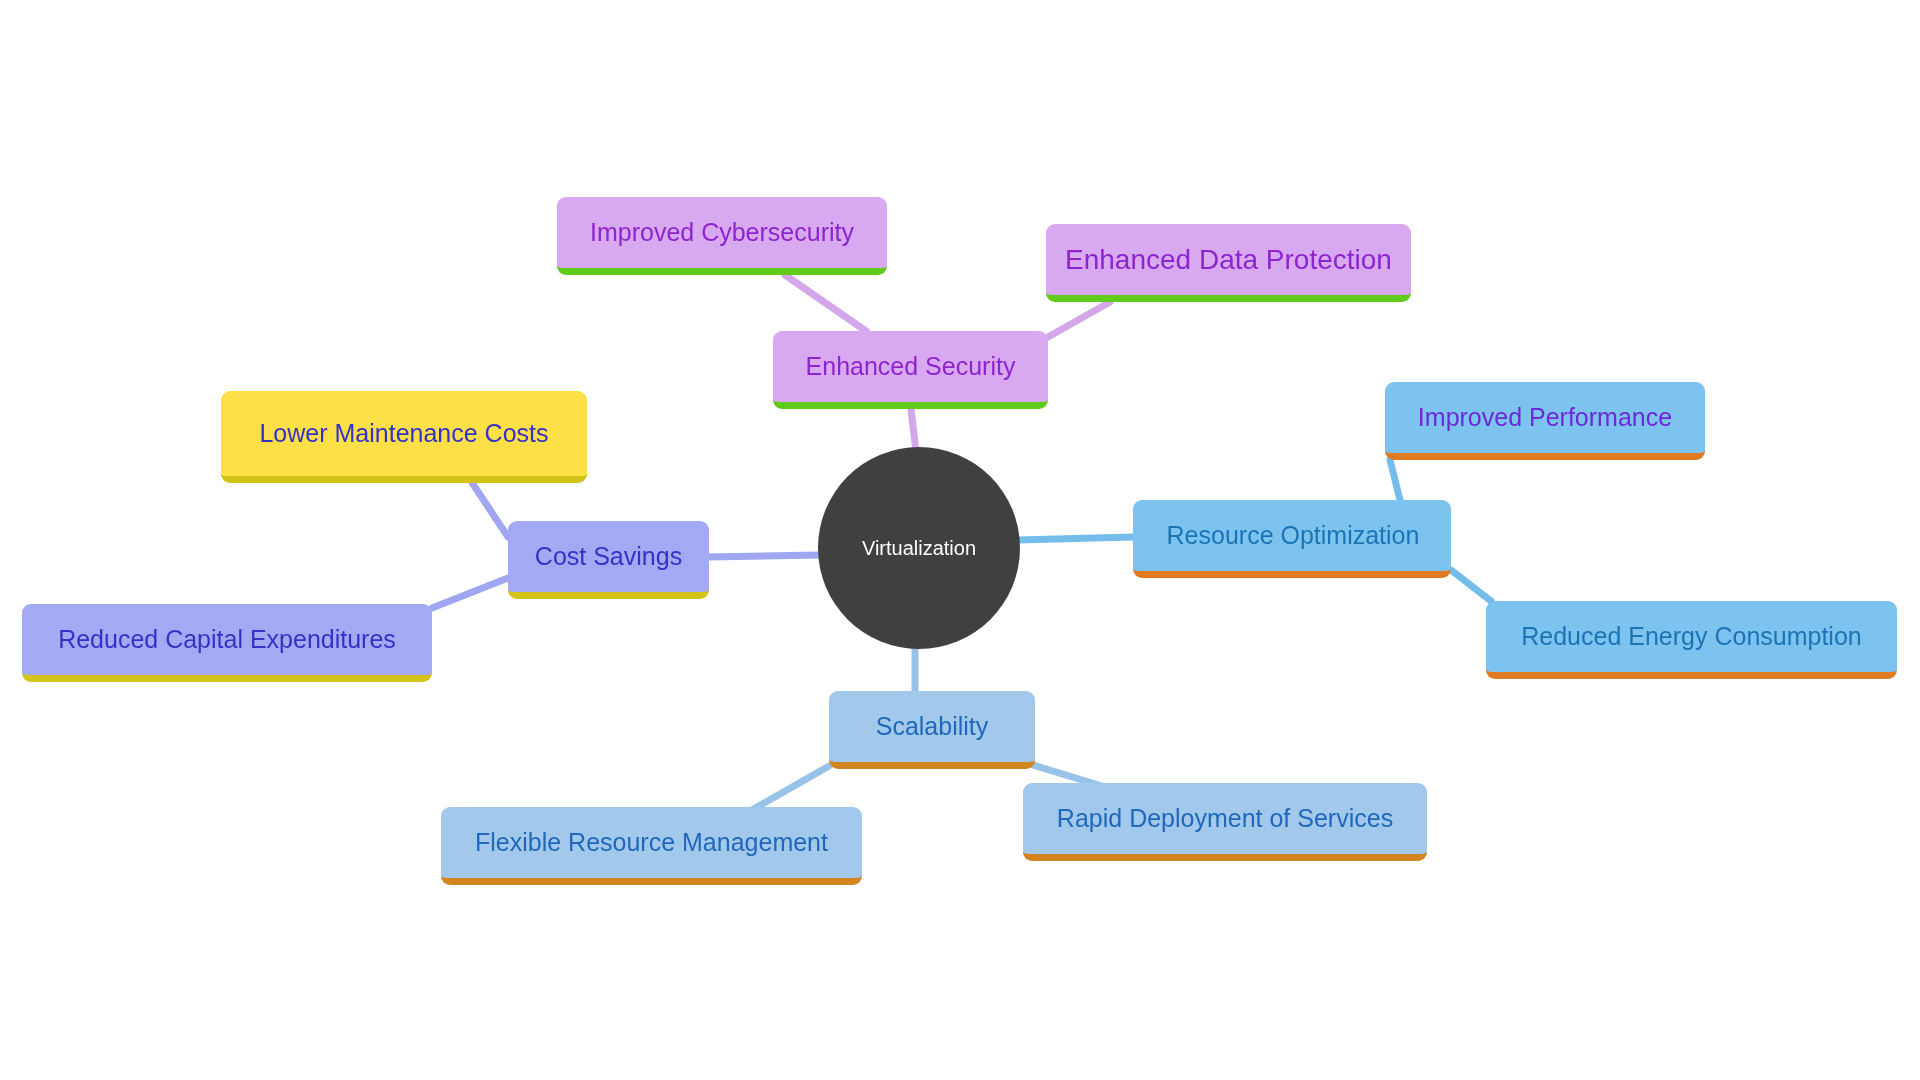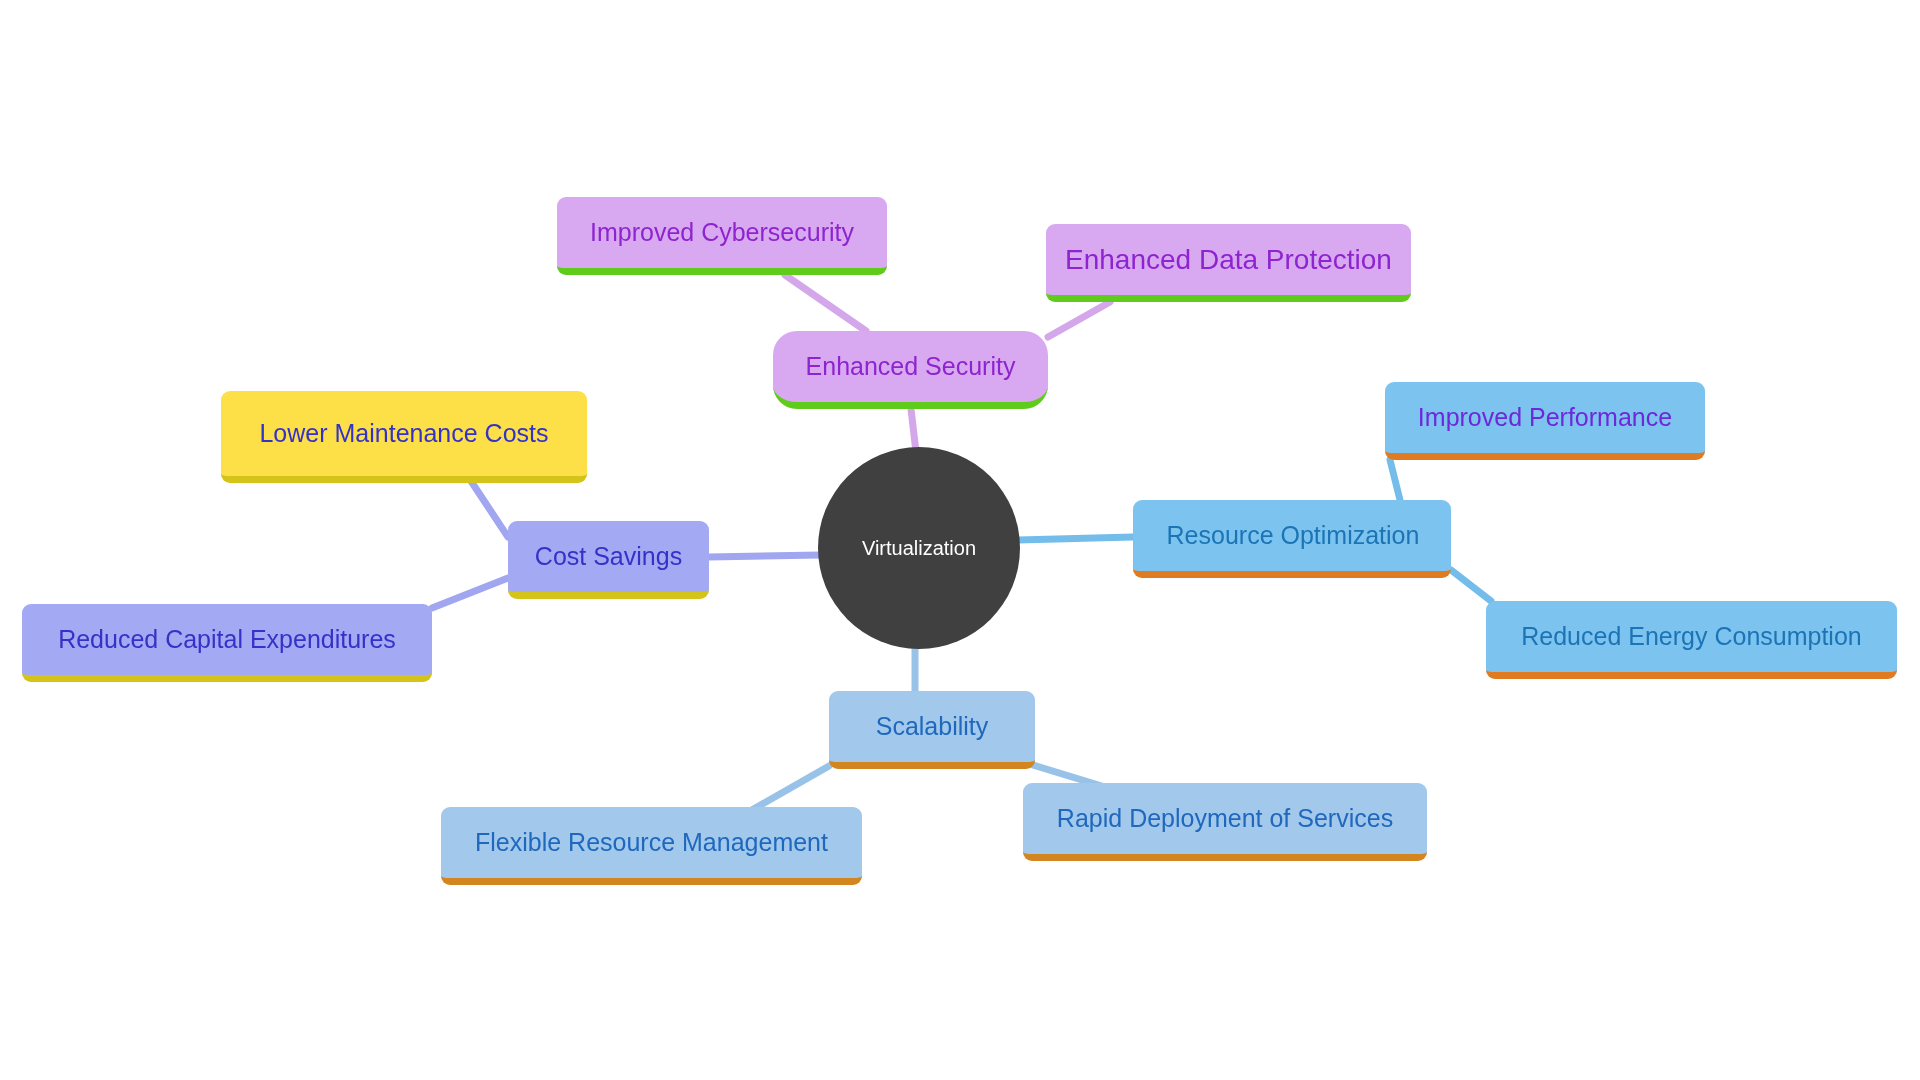--- a/index.html
+++ b/index.html
@@ -73,21 +73,21 @@
   <div id="node-layer">
       <div class="node node-root" style="left: 818px; top: 447px; width: 202px; height: 202px; background: #404040; color: rgb(255, 255, 255); font-size: 20px;">
         <span class="node-label">Virtualization</span>
       </div>
       <div class="node node-box" style="left: 557px; top: 197px; width: 330px; height: 78px; background: rgb(216, 169, 240); color: rgb(142, 36, 207); font-size: 25px; border-bottom-width: 7px; border-bottom-color: rgb(95, 204, 28);">
         <span class="node-label">Improved Cybersecurity</span>
       </div>
       <div class="node node-box" style="left: 1046px; top: 224px; width: 365px; height: 78px; background: rgb(216, 169, 240); color: rgb(142, 36, 207); font-size: 28px; border-bottom-width: 7px; border-bottom-color: rgb(95, 204, 28);">
         <span class="node-label">Enhanced Data Protection</span>
       </div>
-      <div class="node node-box" style="left: 773px; top: 331px; width: 275px; height: 78px; background: rgb(216, 169, 240); color: rgb(142, 36, 207); font-size: 25px; border-bottom-width: 7px; border-bottom-color: rgb(95, 204, 28); border-radius: 24px;">
+      <div class="node node-box" style="left: 773px; top: 331px; width: 275px; height: 78px; background: rgb(216, 169, 240); color: rgb(142, 36, 207); font-size: 25px; border-bottom-width: 7px; border-bottom-color: rgb(95, 204, 28);">
         <span class="node-label">Enhanced Security</span>
       </div>
       <div class="node node-box" style="left: 221px; top: 391px; width: 366px; height: 92px; background: #fde047; color: rgb(53, 50, 199); font-size: 25px; border-bottom-width: 7px; border-bottom-color: rgb(212, 196, 26);">
         <span class="node-label">Lower Maintenance Costs</span>
       </div>
       <div class="node node-box" style="left: 508px; top: 521px; width: 201px; height: 78px; background: rgb(163, 169, 242); color: rgb(53, 50, 199); font-size: 25px; border-bottom-width: 7px; border-bottom-color: rgb(212, 196, 26);">
         <span class="node-label">Cost Savings</span>
       </div>
       <div class="node node-box" style="left: 22px; top: 604px; width: 410px; height: 78px; background: rgb(163, 169, 242); color: rgb(53, 50, 199); font-size: 25px; border-bottom-width: 7px; border-bottom-color: rgb(212, 196, 26);">
         <span class="node-label">Reduced Capital Expenditures</span>

